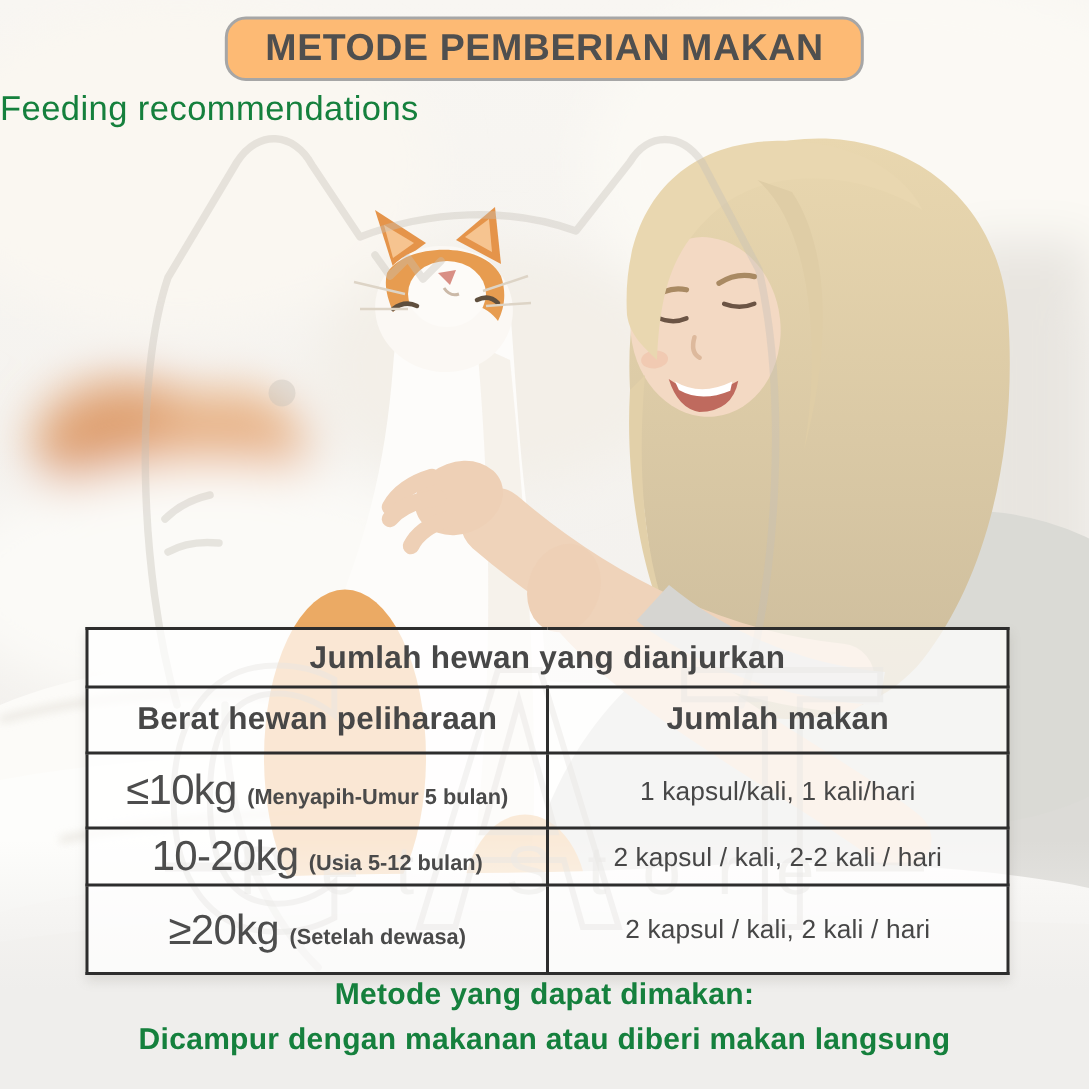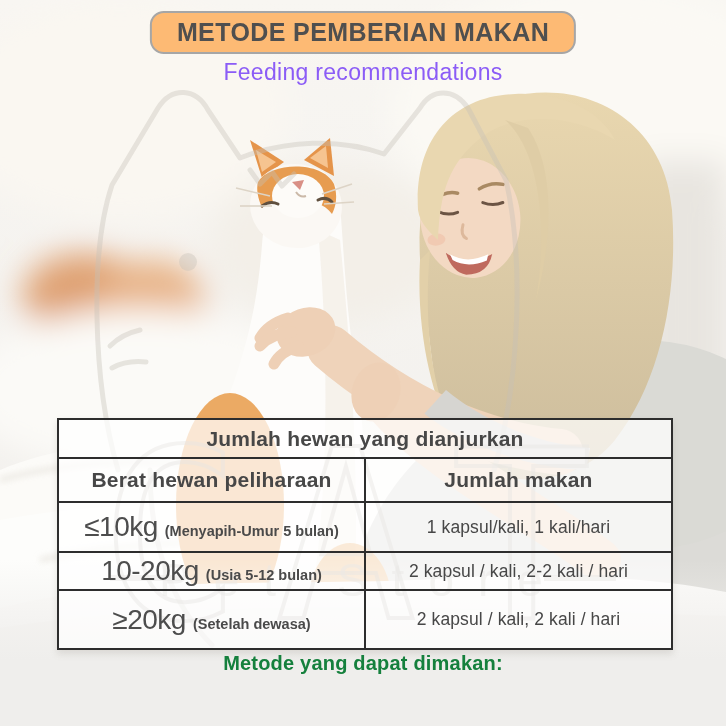--- a/index.html
+++ b/index.html
@@ -11,22 +11,22 @@
   }
   .photo-layer{position:absolute;left:0;top:0;width:726px;height:660px;}
   .wm-layer{position:absolute;left:0;top:0;width:726px;height:726px;pointer-events:none;}
   .header-badge{
     position:absolute;left:50%;top:11px;transform:translateX(-50%);
     background:#fdba74;border:2px solid #a6a6a6;border-radius:14px;
     padding:5px 25px;white-space:nowrap;
     font-size:25px;font-weight:600;letter-spacing:.4px;color:#4f4f4f;
   }
   .header-subtitle{
-    position:absolute;left:0;top:59px;width:100%;text-align:center;
-    font-size:23px;font-weight:400;color:#8b5cf6;letter-spacing:.3px;
+    position:absolute;left:0;top:59px;width:100%;text-align:left;
+    font-size:23px;font-weight:400;color:#15803d;letter-spacing:.3px;
   }
   table.feed-table{
     position:absolute;left:57px;top:418px;width:616px;height:205px;
     border-collapse:collapse;table-layout:fixed;
     box-shadow:0 4px 7px rgba(120,115,105,.18);
   }
   table.feed-table td{
     border:2px solid #2d2d2d;
     background:rgba(255,255,255,.72);
     text-align:center;vertical-align:middle;padding:0 4px;
@@ -207,15 +207,16 @@
         <td class="cell-weight">
           <span class="w-big">≥20kg</span><span class="w-note">(Setelah dewasa)</span>
         </td>
         <td class="cell-amount">2 kapsul / kali, 2 kali / hari</td>
       </tr>
     </tbody>
   </table>
 
   <div class="footer">
     <div>Metode yang dapat dimakan:</div>
+    <div>Dicampur dengan makanan atau diberi makan langsung</div>
   </div>
 
 </div>
 
 </body></html>

